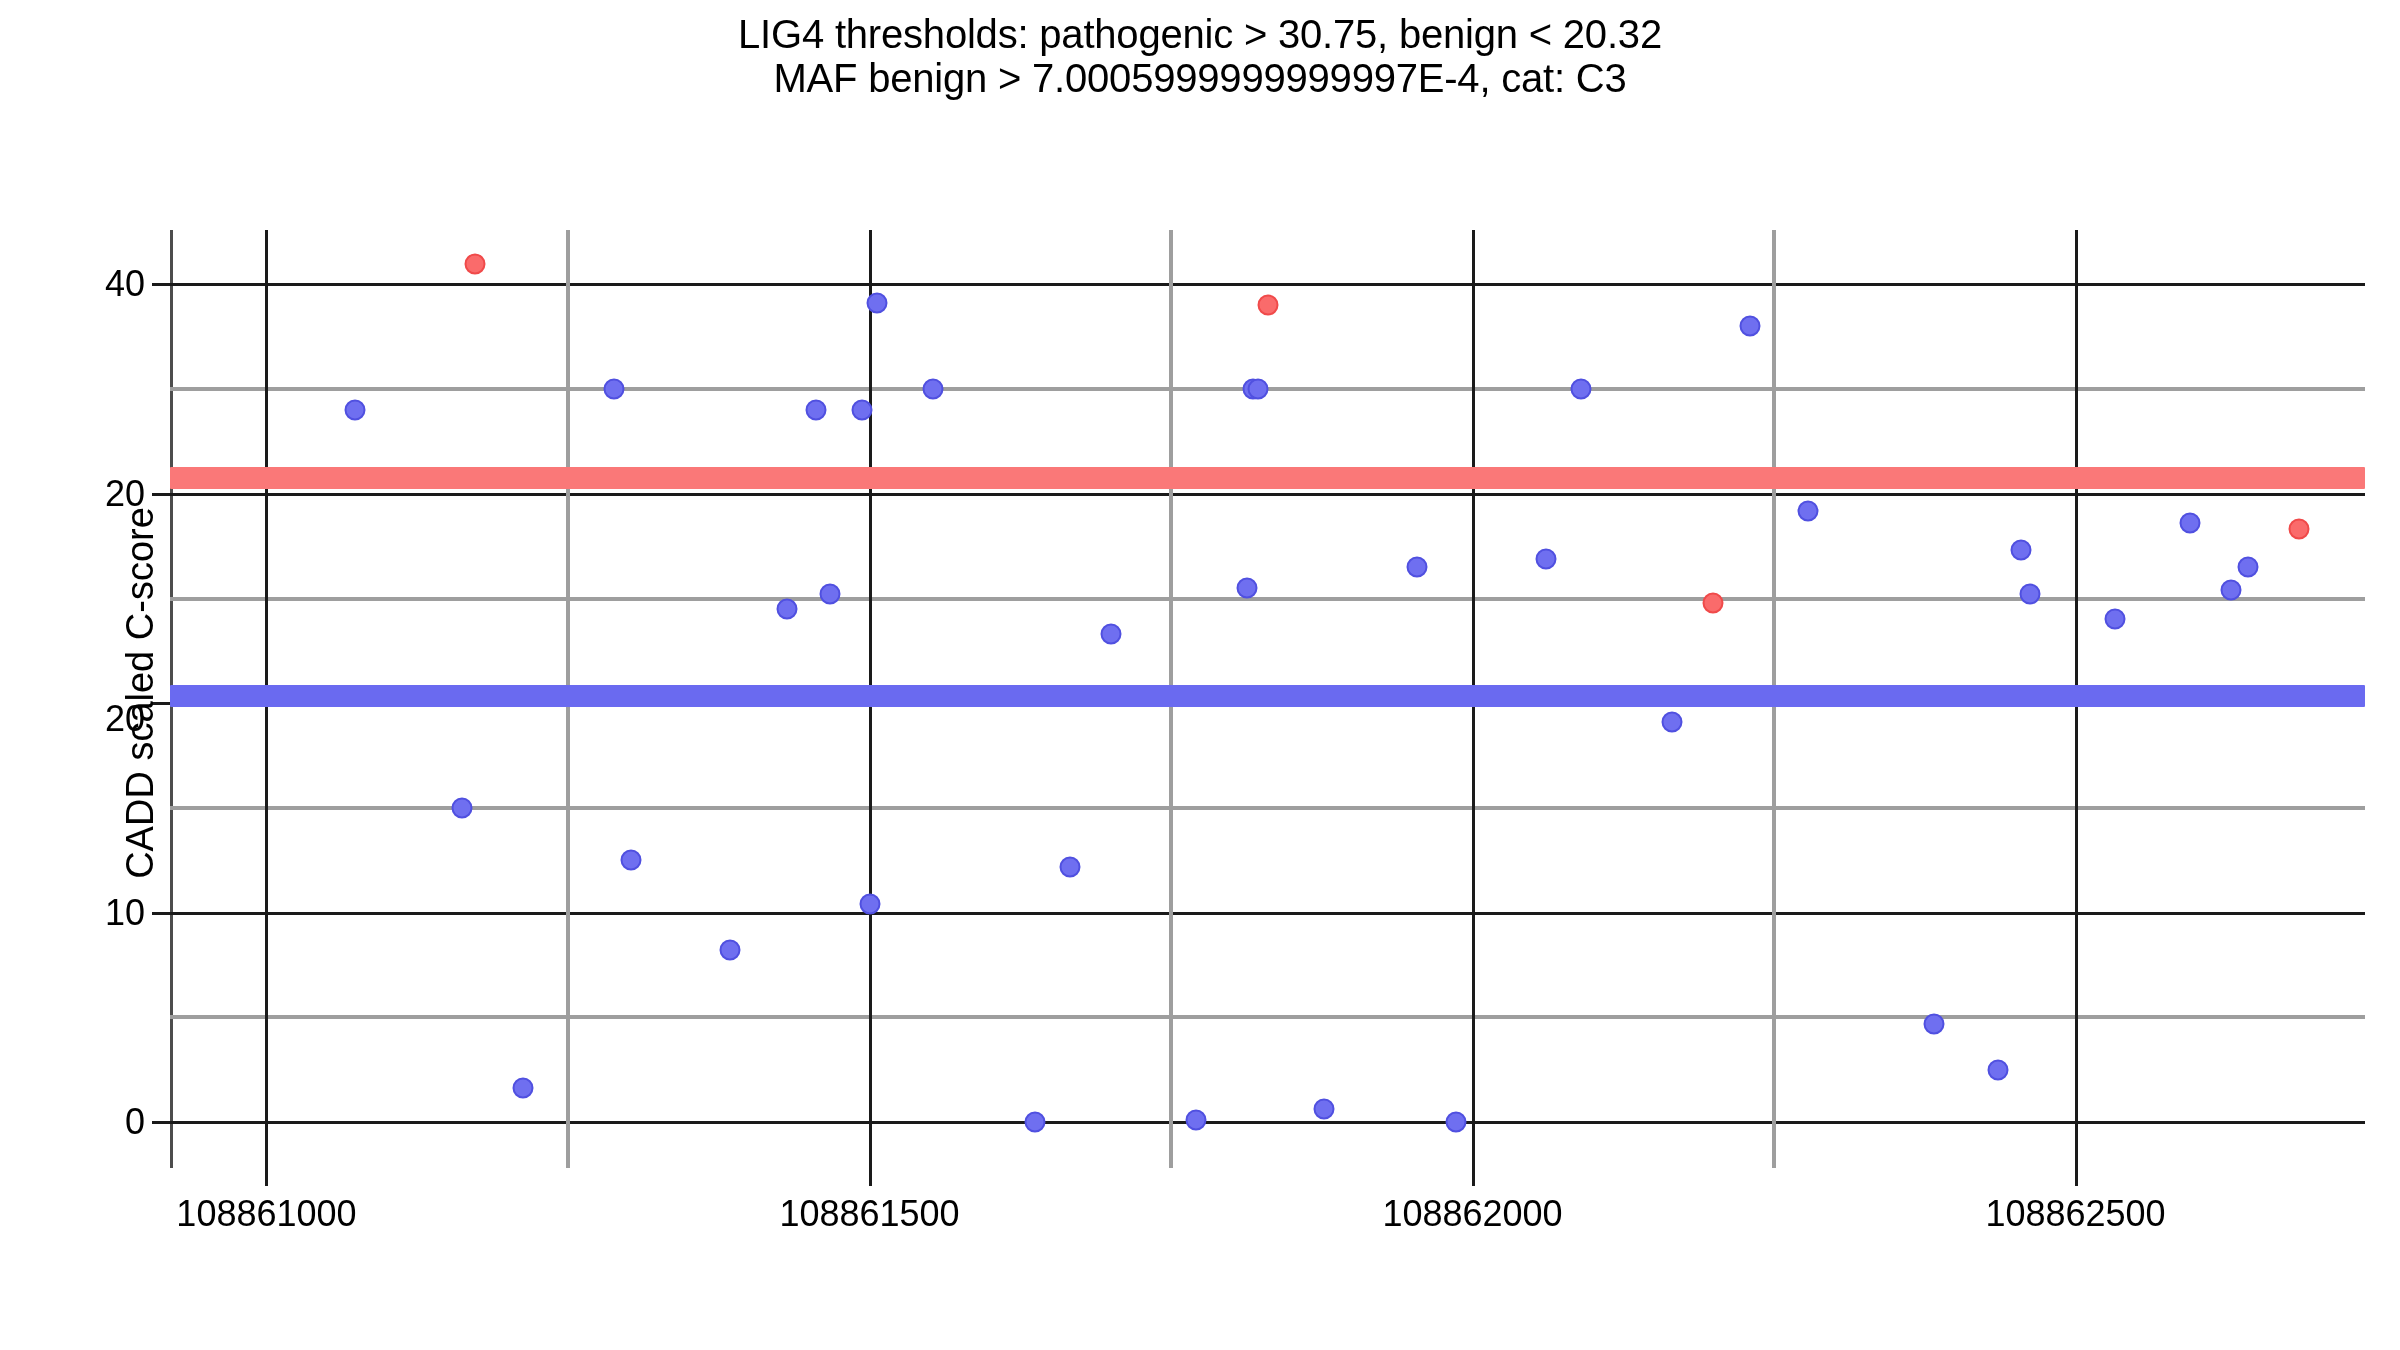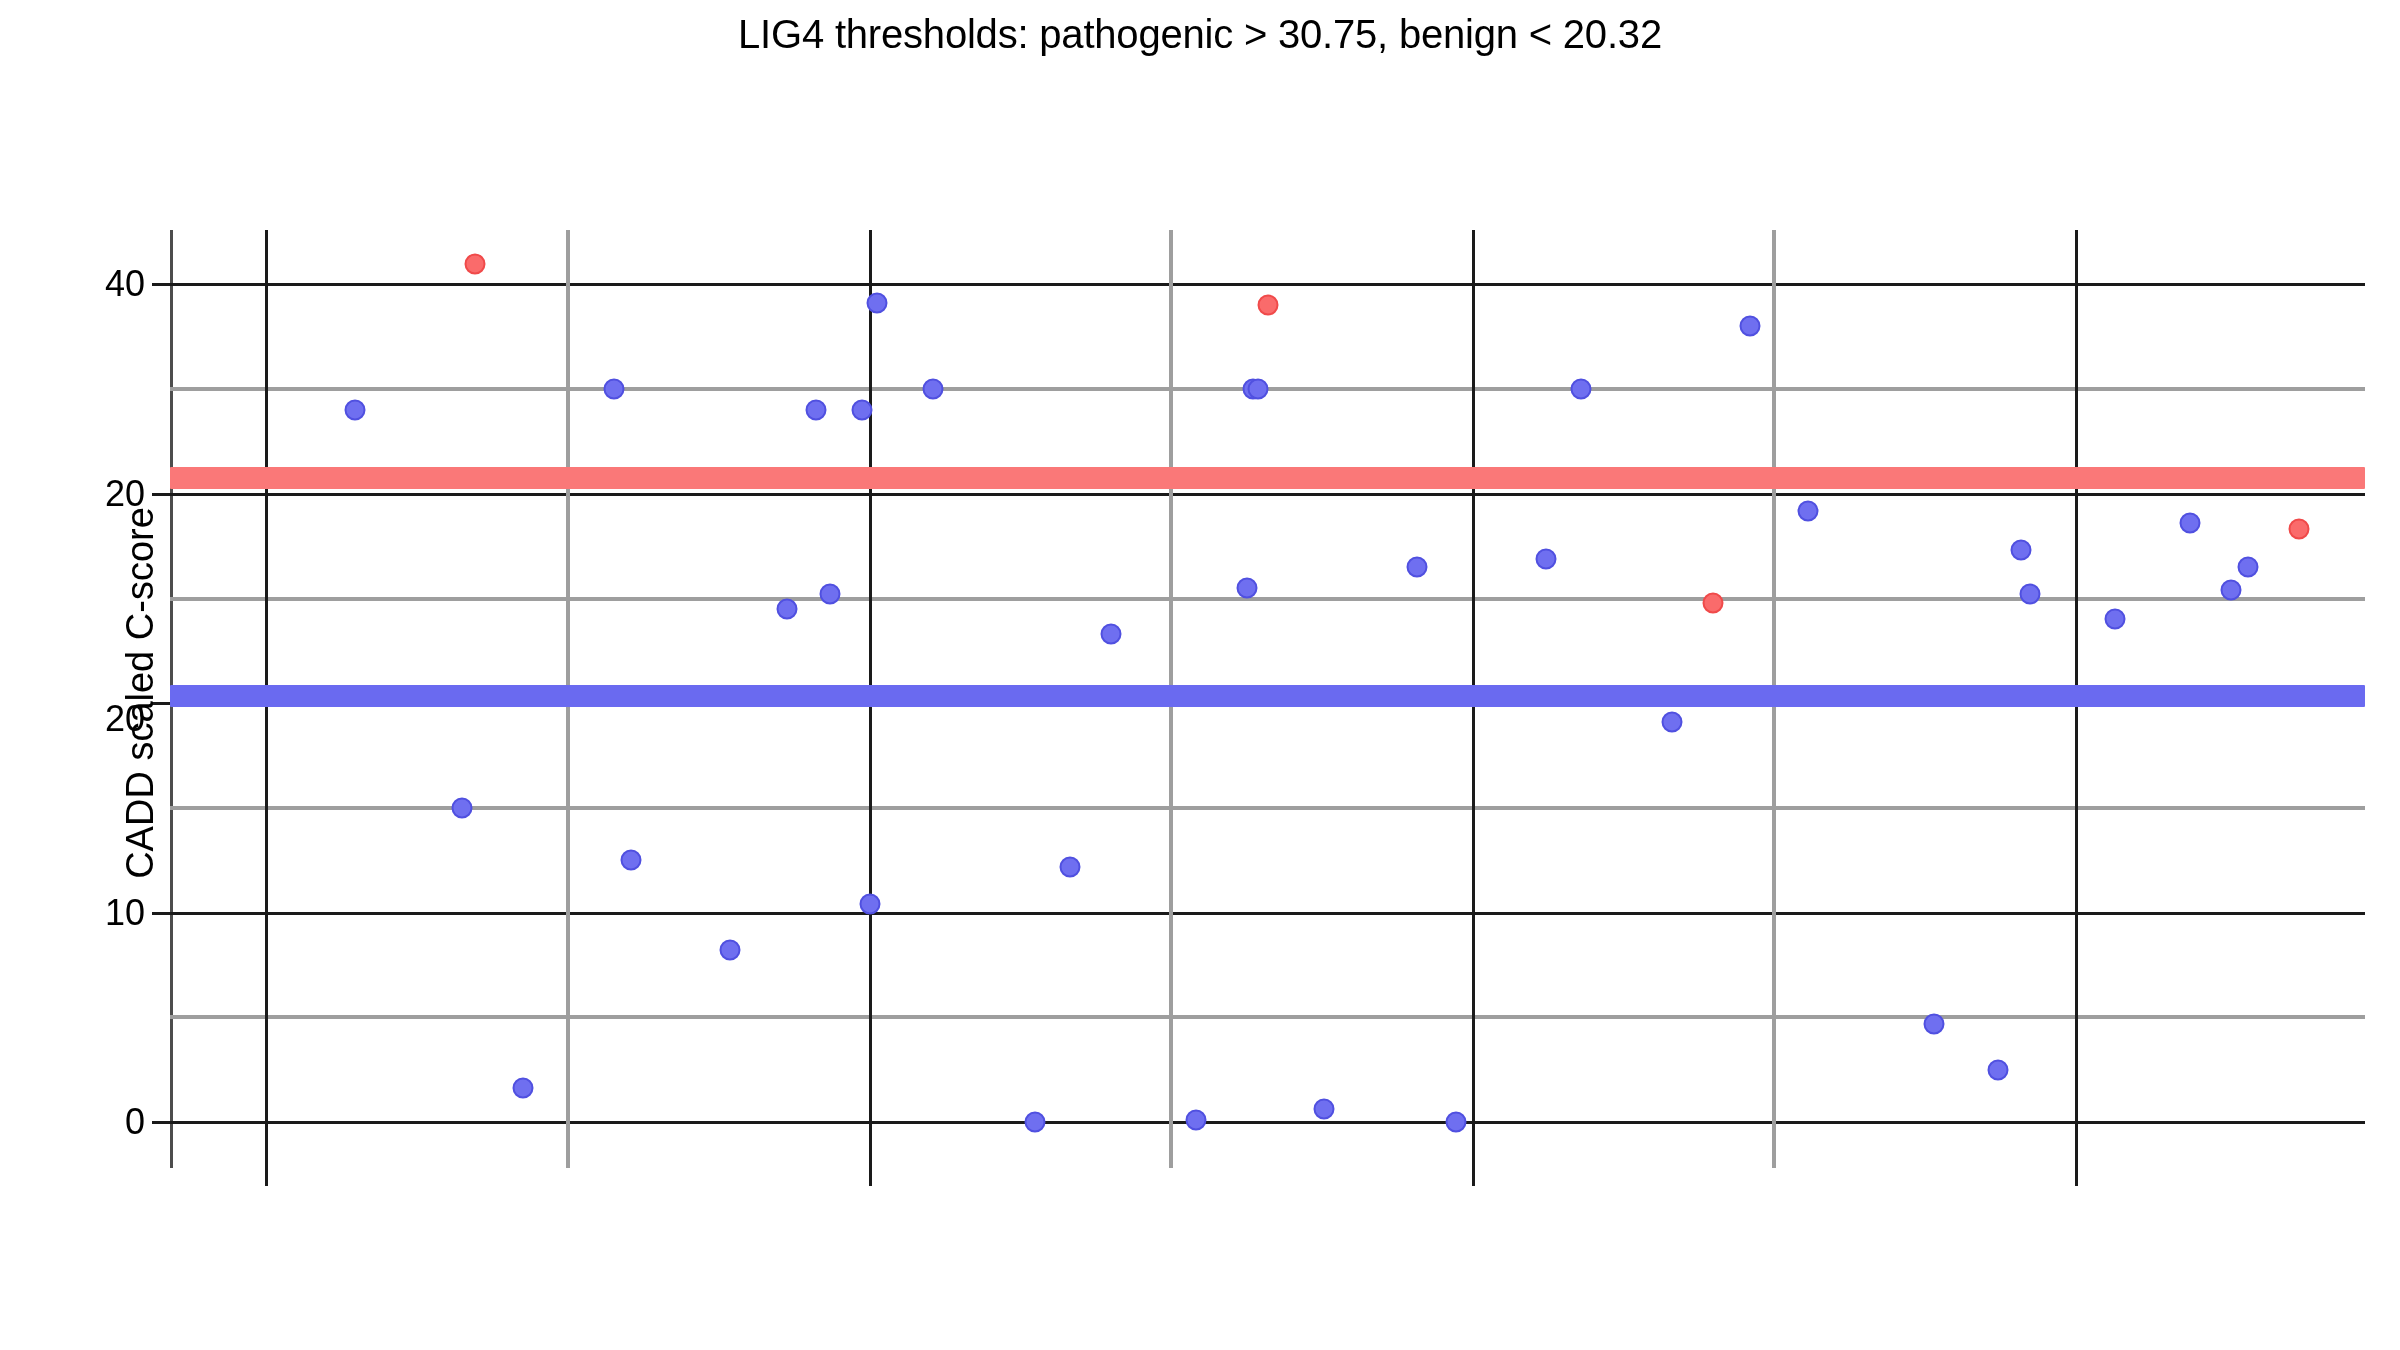--- a/index.html
+++ b/index.html
@@ -175,20 +175,21 @@
     transform-origin: center center;
   }
 </style>
 </head>
 <body>
 
 <div id="chart-root">
 
   <div id="chart-title">
     <span class="tline">LIG4 thresholds: pathogenic &gt; 30.75, benign &lt; 20.32</span>
+    <span class="tline">MAF benign &gt; 7.0005999999999997E-4, cat: C3</span>
   </div>
 
   <div id="plot-frame-left"></div>
 
   <div id="plot-area">
       <div class="gridline-h" style="top: 785.25px;"></div>
       <div class="gridline-h" style="top: 575.875px;"></div>
       <div class="gridline-h" style="top: 366.5px;"></div>
       <div class="gridline-h" style="top: 157.125px;"></div>
       <div class="gridline-h major" style="top: 890.938px;"></div>
@@ -256,20 +257,26 @@
     </div>
 
   <div id="y-ticks">
       <div class="tick-y" style="left: 152px; top: 1120.94px;"></div>
       <div class="tick-y" style="left: 152px; top: 911.562px;"></div>
       <div class="tick-y" style="left: 152px; top: 702.188px;"></div>
       <div class="tick-y" style="left: 152px; top: 492.812px;"></div>
       <div class="tick-y" style="left: 152px; top: 283.438px;"></div>
     </div>
 
+  <div id="x-tick-labels">
+      <div class="xlabel-tick" style="left: 96.4835px;">108861000</div>
+      <div class="xlabel-tick" style="left: 699.505px;">108861500</div>
+      <div class="xlabel-tick" style="left: 1302.53px;">108862000</div>
+      <div class="xlabel-tick" style="left: 1905.55px;">108862500</div>
+    </div>
 
   <div id="x-ticks">
       <div class="tick-x" style="left: 265.484px; top: 1168px;"></div>
       <div class="tick-x" style="left: 868.505px; top: 1168px;"></div>
       <div class="tick-x" style="left: 1471.53px; top: 1168px;"></div>
       <div class="tick-x" style="left: 2074.55px; top: 1168px;"></div>
     </div>
 
   <div id="y-axis-title">CADD scaled C-score</div>
 

